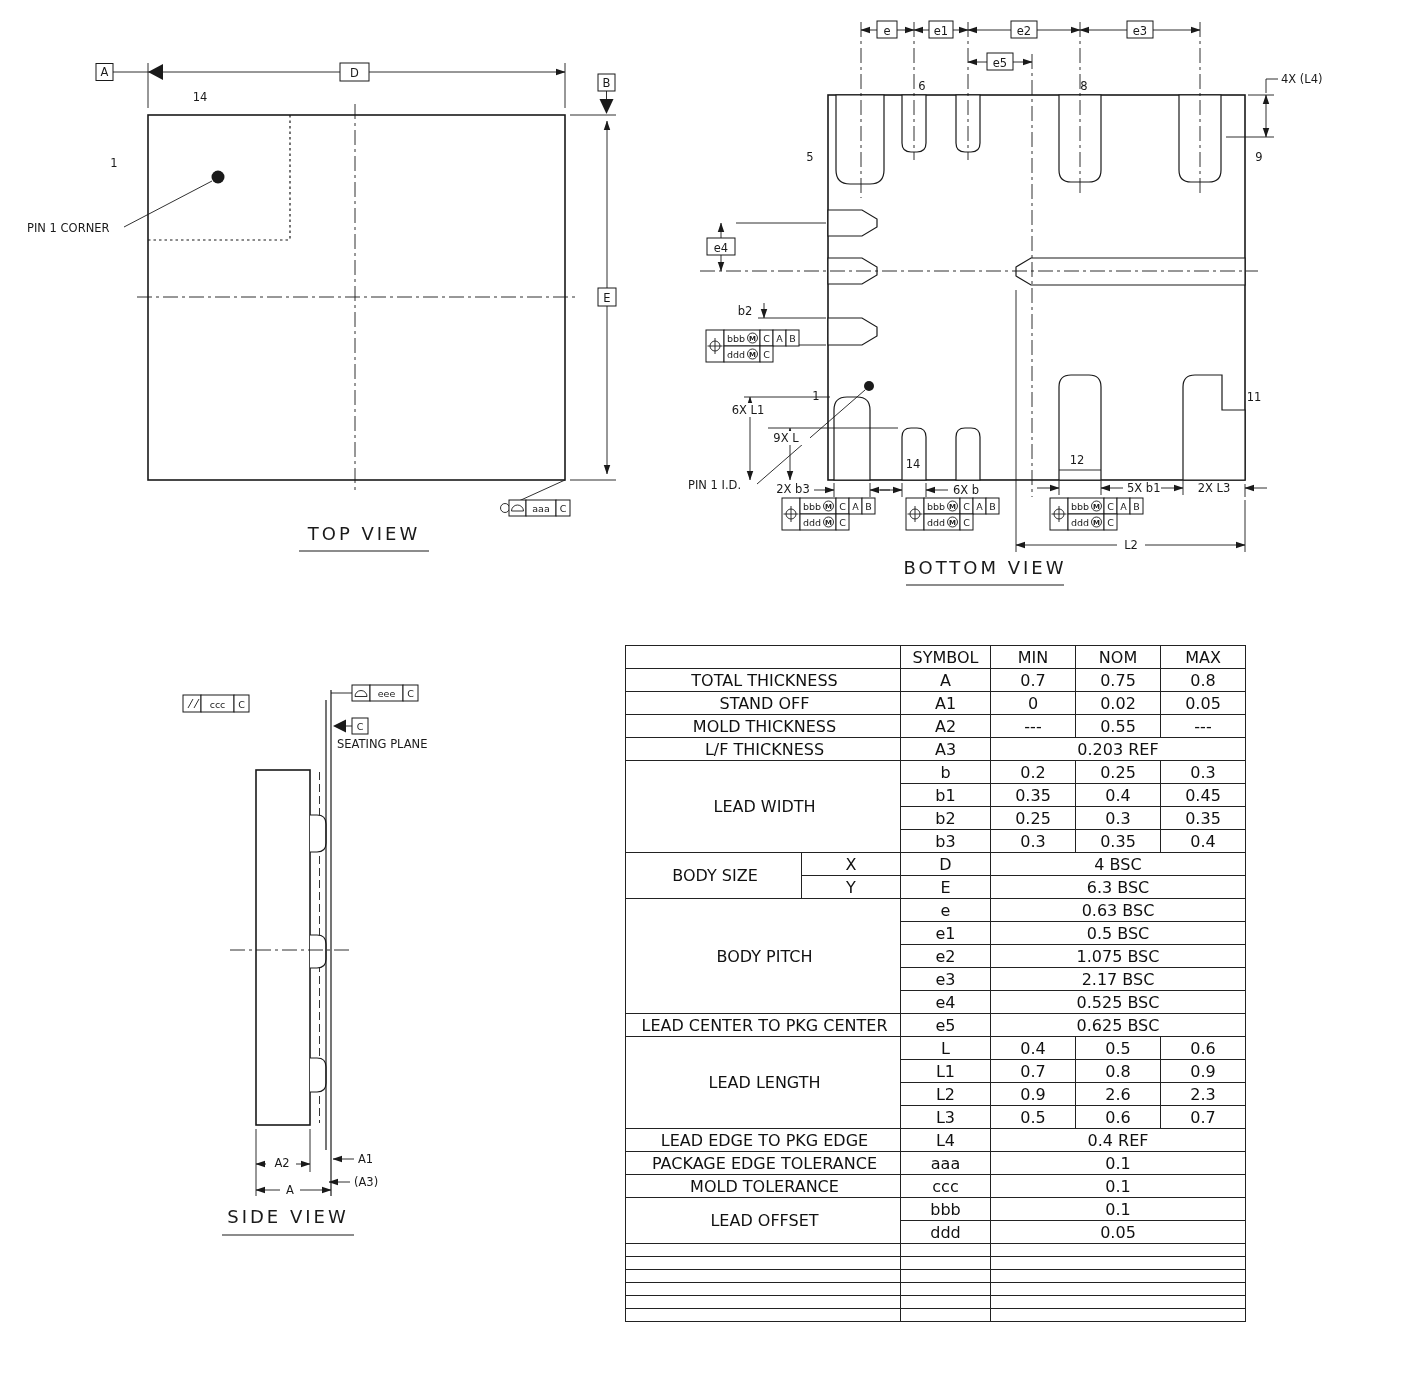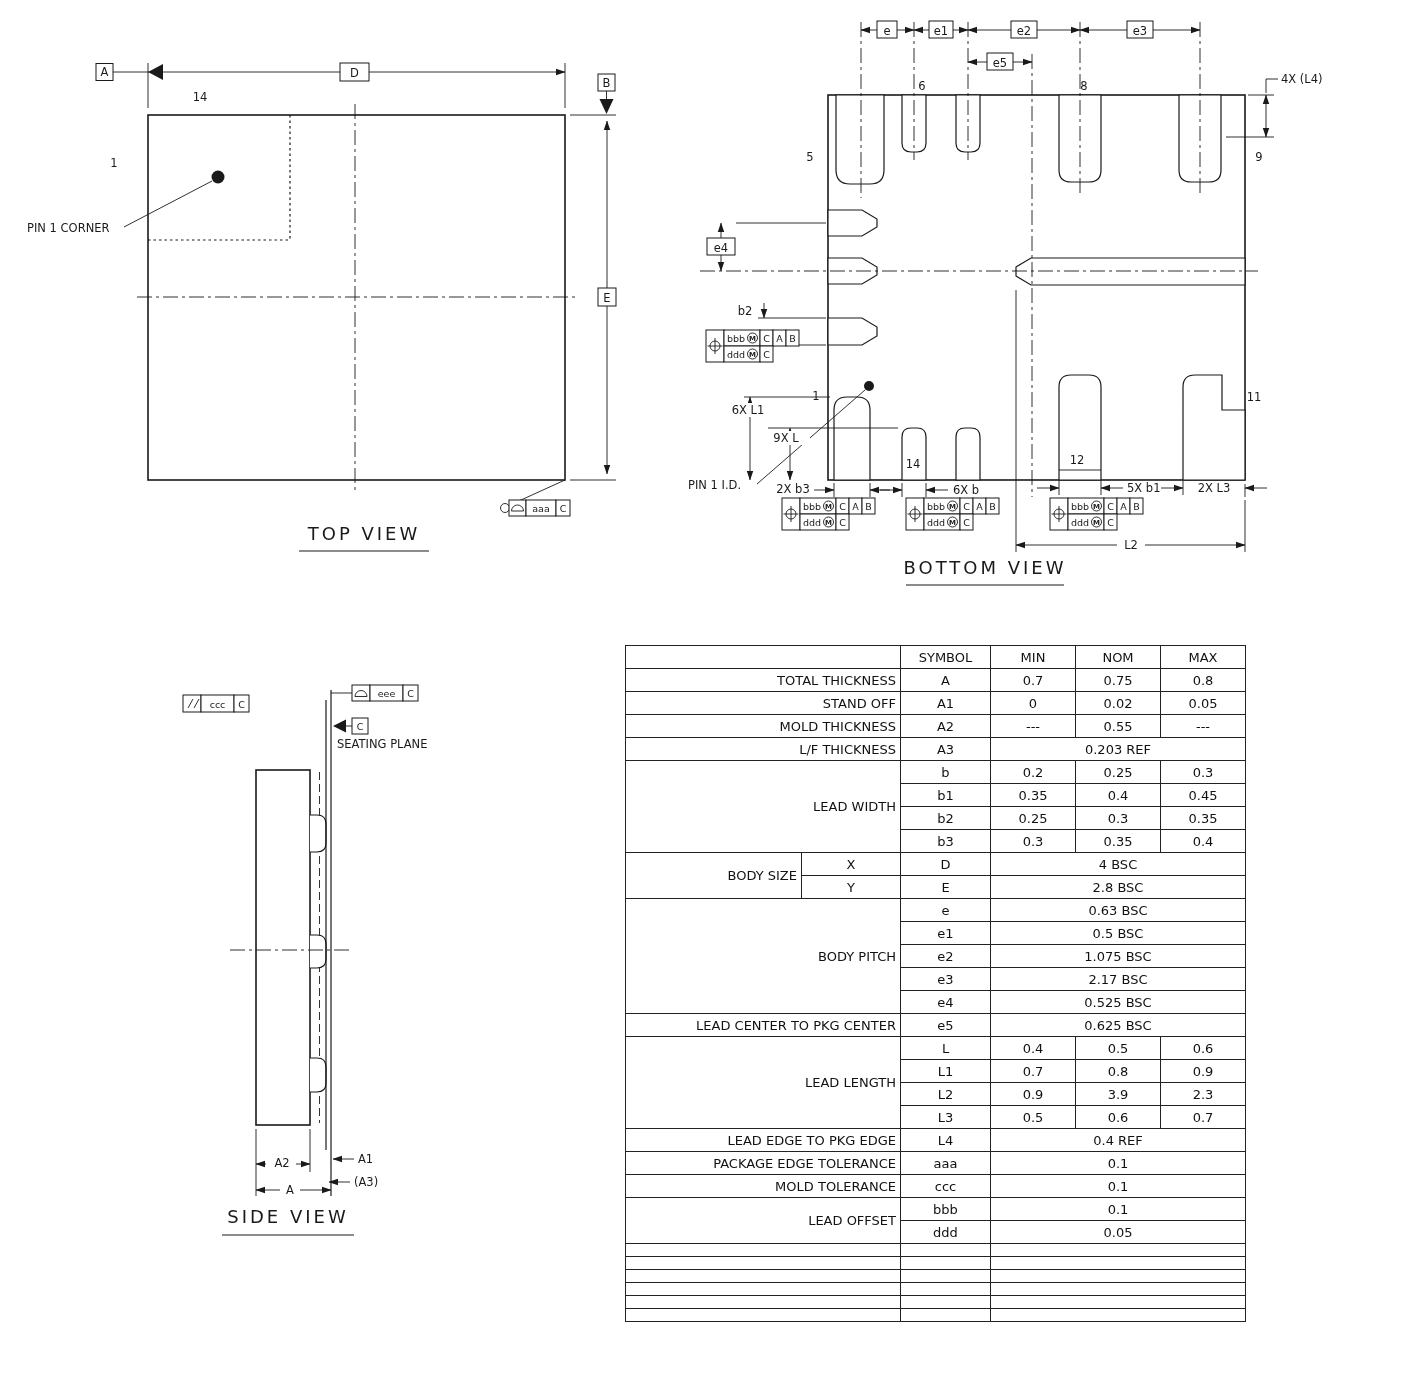--- a/index.html
+++ b/index.html
@@ -15,24 +15,24 @@
   .body{fill:none;stroke:#1a1a1a;stroke-width:1.6}
   .lead{fill:#ffffff;stroke:#1a1a1a;stroke-width:1.2}
   .dim{fill:none;stroke:#1a1a1a;stroke-width:0.9}
   .med{fill:none;stroke:#1a1a1a;stroke-width:1.2}
   .cl{fill:none;stroke:#1a1a1a;stroke-width:0.9;stroke-dasharray:15 4 3 4}
   .dot{fill:none;stroke:#1a1a1a;stroke-width:1.2;stroke-dasharray:2.5 3}
   .hid{fill:none;stroke:#1a1a1a;stroke-width:0.9;stroke-dasharray:8 4}
   .box{fill:#fff;stroke:#1a1a1a;stroke-width:1}
   .wbg{fill:#fff}
   .blk{fill:#1a1a1a;stroke:none}
-  .dim-table{position:absolute;left:625px;top:645px;width:620px;border-collapse:collapse;table-layout:fixed;font-size:13px;color:#111;background:#fff}
+  .dim-table{position:absolute;left:625px;top:645px;width:620px;border-collapse:collapse;table-layout:fixed;font-size:16px;color:#111;background:#fff}
   .dim-table td{border:1px solid #222;height:23px;padding:0 4px;overflow:hidden;white-space:nowrap;vertical-align:middle}
   .dim-table td.c{text-align:center}
-  .dim-table td.l{text-align:right;padding-left:7px}
+  .dim-table td.l{text-align:center;padding-left:7px}
   .dim-table tr.blank td{height:13px}
 </style>
 </head>
 <body>
 
 <div class="sheet">
 
 <svg width="1413" height="1384" viewBox="0 0 1413 1384">
   <defs>
     <marker id="arr" viewBox="0 0 10 8" refX="9.5" refY="4" markerWidth="11" markerHeight="9" orient="auto-start-reverse">
@@ -434,21 +434,21 @@
   </tr>
   <tr>
     <td rowspan="2" class="l">BODY SIZE</td>
     <td class="c">X</td>
     <td class="c">D</td>
     <td colspan="3" class="c">4 BSC</td>
   </tr>
   <tr>
     <td class="c">Y</td>
     <td class="c">E</td>
-    <td colspan="3" class="c">2.8 BSC</td>
+    <td colspan="3" class="c">6.3 BSC</td>
   </tr>
   <tr>
     <td colspan="2" rowspan="5" class="l">BODY PITCH</td>
     <td class="c">e</td>
     <td colspan="3" class="c">0.63 BSC</td>
   </tr>
   <tr>
     <td class="c">e1</td>
     <td colspan="3" class="c">0.5 BSC</td>
   </tr>
@@ -478,21 +478,21 @@
   </tr>
   <tr>
     <td class="c">L1</td>
     <td class="c">0.7</td>
     <td class="c">0.8</td>
     <td class="c">0.9</td>
   </tr>
   <tr>
     <td class="c">L2</td>
     <td class="c">0.9</td>
-    <td class="c">3.9</td>
+    <td class="c">2.6</td>
     <td class="c">2.3</td>
   </tr>
   <tr>
     <td class="c">L3</td>
     <td class="c">0.5</td>
     <td class="c">0.6</td>
     <td class="c">0.7</td>
   </tr>
   <tr>
     <td colspan="2" class="l">LEAD EDGE TO PKG EDGE</td>

